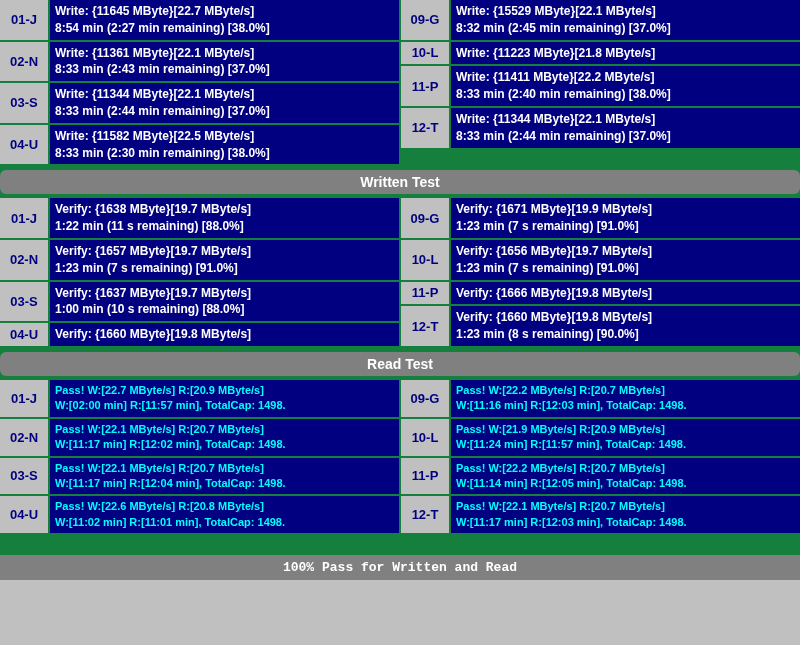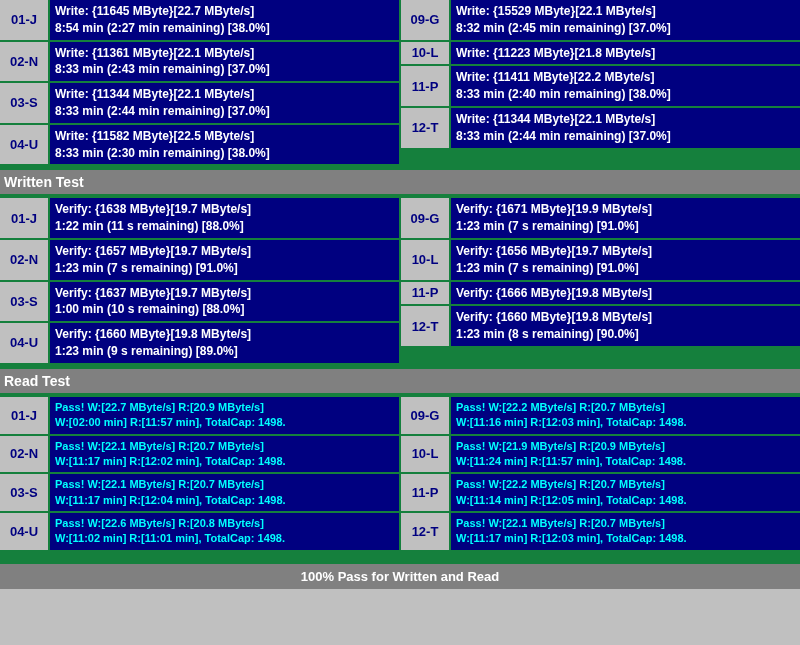--- a/index.html
+++ b/index.html
@@ -30,44 +30,46 @@
       color: #000080;
       font-weight: bold;
       font-size: 13px;
       padding: 2px 5px;
       display: flex;
       align-items: center;
       justify-content: center;
       min-width: 48px;
     }
     .section-header {
-      text-align: left;
+      text-align: center;
       background: #808080;
       color: #ffffff;
       font-size: 14px;
       font-weight: bold;
       padding: 4px;
       margin: 4px 0;
+      border-radius: 6px;
     }
     .pass-cell {
       background: #000080;
       color: #00ffff;
       padding: 3px 5px;
       font-size: 11px;
       font-weight: bold;
       line-height: 1.4;
     }
     .status-bar {
       text-align: center;
       background: #808080;
       color: #ffffff;
       font-size: 13px;
       font-weight: bold;
       padding: 5px;
-      margin-top: 12px;
+      margin-top: 20px;
+      font-family: Liberation Mono, monospace;
     }
     .two-panel {
       display: grid;
       grid-template-columns: 1fr 1fr;
       gap: 2px;
     }
     .panel-row {
       display: grid;
       grid-template-columns: 48px 1fr;
       gap: 2px;
@@ -169,21 +171,20 @@
           <div class="cell-label">03-S</div>
           <div class="cell">
             <div>Verify: {1637 MByte}[19.7 MByte/s]</div>
             <div>1:00 min (10 s remaining)   [88.0%]</div>
           </div>
         </div>
         <div class="panel-row">
           <div class="cell-label">04-U</div>
           <div class="cell">
             <div>Verify: {1660 MByte}[19.8 MByte/s]</div>
-            <div>1:23 min (9 s remaining)   [89.0%]</div>
           </div>
         </div>
       </div>
 
       <div>
         <div class="panel-row">
           <div class="cell-label">09-G</div>
           <div class="cell">
             <div>Verify: {1671 MByte}[19.9 MByte/s]</div>
             <div>1:23 min (7 s remaining)   [91.0%]</div>

